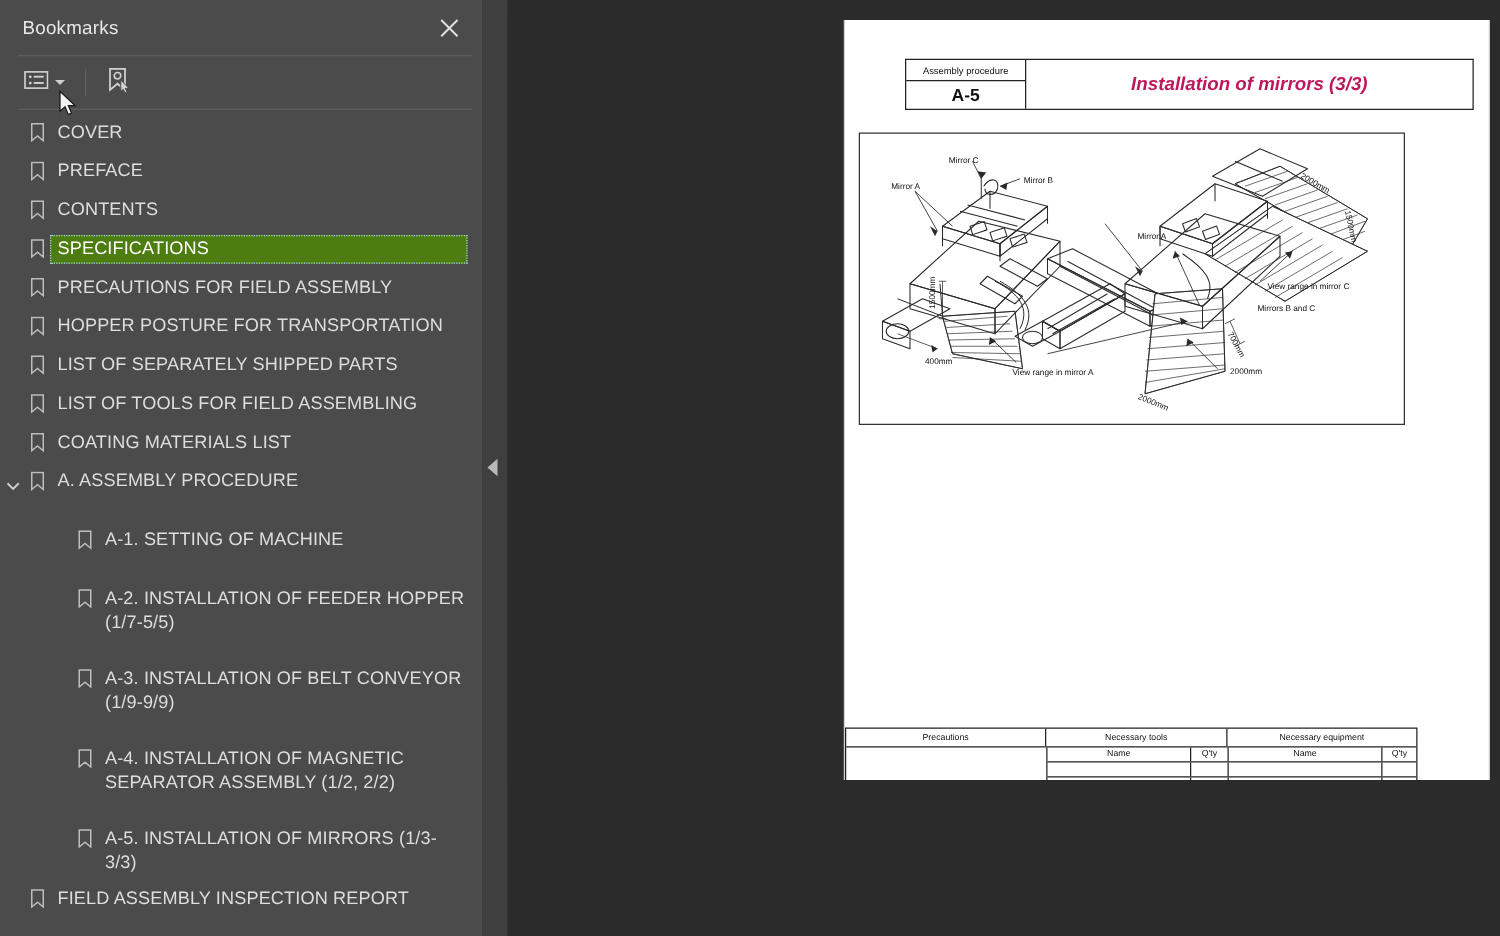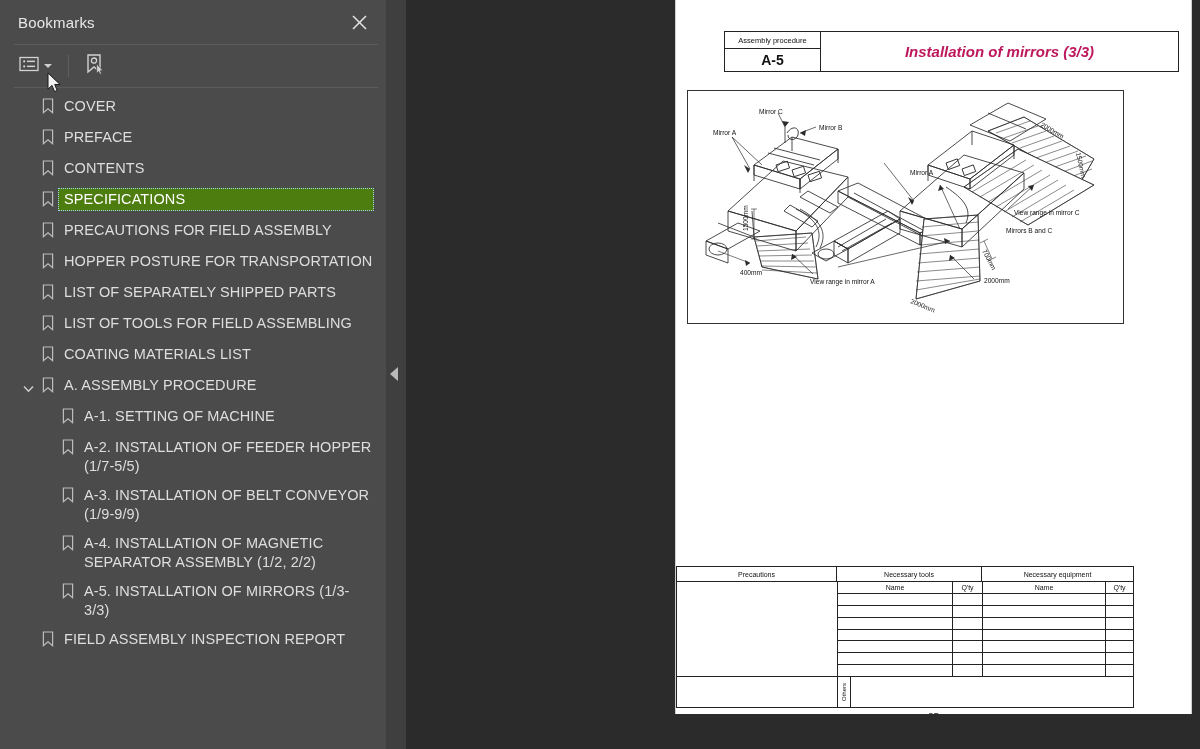--- a/index.html
+++ b/index.html
@@ -127,22 +127,22 @@
     letter-spacing: .1px;
   }
   .bm-row.selected .bm-label {
     background: #4d7c0f;
     color: #ffffff;
     outline: 1px dotted #9fd0f5;
     outline-offset: -1px;
     flex: 1;
     margin-right: 6px;
   }
-  .depth0 { padding-left: 18px; }
-  .depth1 { padding-left: 38px; }
+  .depth0 { }
+  .depth1 { padding-left: 38px; margin-top: 16px; }
 
   
   #gutter {
     position: absolute;
     left: 386px; top: 0;
     width: 20px; height: 749px;
     background: #3f3f3f;
     cursor: pointer;
   }
   #collapse-handle {
@@ -150,22 +150,22 @@
     left: 4px; top: 367px;
     width: 0; height: 0;
     border-top: 7px solid transparent;
     border-bottom: 7px solid transparent;
     border-right: 8px solid #b9b9b9;
   }
 
   
   #viewer {
     position: absolute;
-    left: 406px; top: 0;
-    width: 794px; height: 714px;
+    left: 406px; top: 16px;
+    width: 794px; height: 608px;
     background: #2b2b2b;
     overflow: hidden;
   }
   #page {
     position: absolute;
     left: 270px; top: 0;
     width: 515px;
     height: 749px;
     background: #ffffff;
     box-shadow: 0 0 0 1px #cfcfcf;

